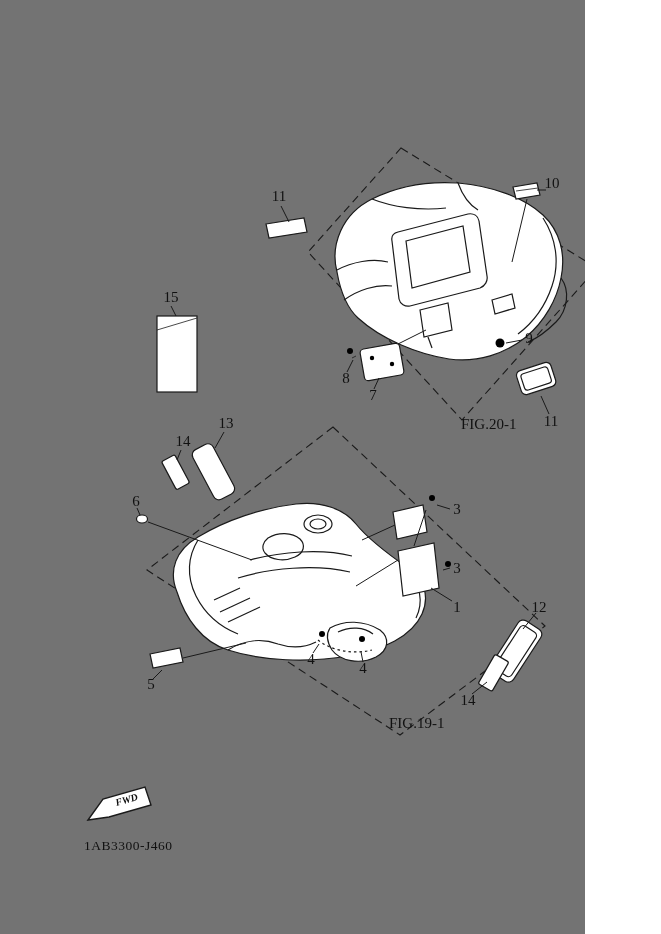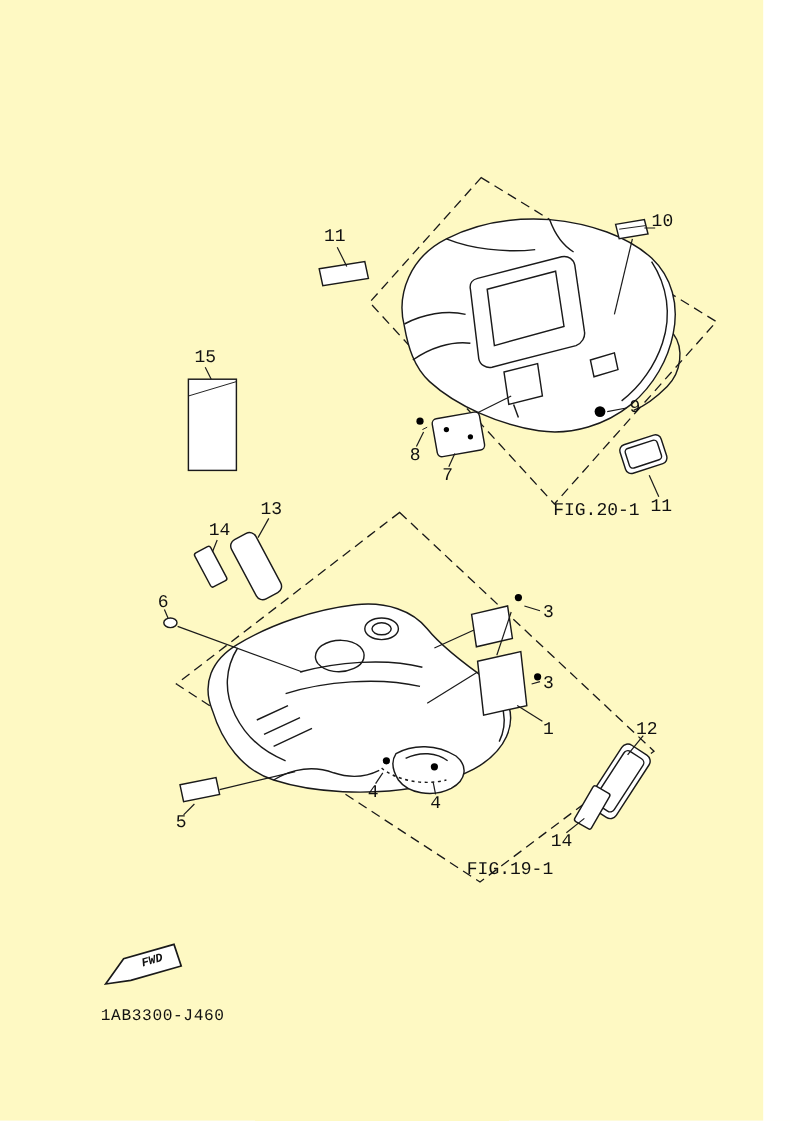--- a/index.html
+++ b/index.html
@@ -1,18 +1,18 @@
 <!DOCTYPE html>
 <html><head>
 <meta charset="utf-8">
 <style>
   html,body{margin:0;padding:0;background:#fff;}
   .canvas{
-    position:relative;width:636px;height:934px;background:#fef9c3;
-    font-family:Liberation Mono, monospace;overflow:hidden;
+    position:relative;width:585px;height:934px;background:#737373;
+    font-family:Liberation Serif, serif;overflow:hidden;
   }
   svg{position:absolute;left:0;top:0;}
   .fig path,.fig ellipse,.fig rect,.fig polygon{stroke:#1a1a1a;stroke-width:1.2;fill:none;}
   .fig .solid{fill:#ffffff;}
   .dash{stroke:#1a1a1a;stroke-width:1.1;fill:none;stroke-dasharray:8 5;}
   .dot{stroke:#1a1a1a;stroke-width:1;fill:none;stroke-dasharray:2.5 3;}
   .leader{stroke:#1a1a1a;stroke-width:1;}
   .callout{font-size:15px;fill:#111;text-anchor:middle;}
   .figlabel{font-size:15px;fill:#111;}
   .partno{font-size:13.5px;fill:#111;letter-spacing:.5px;}

